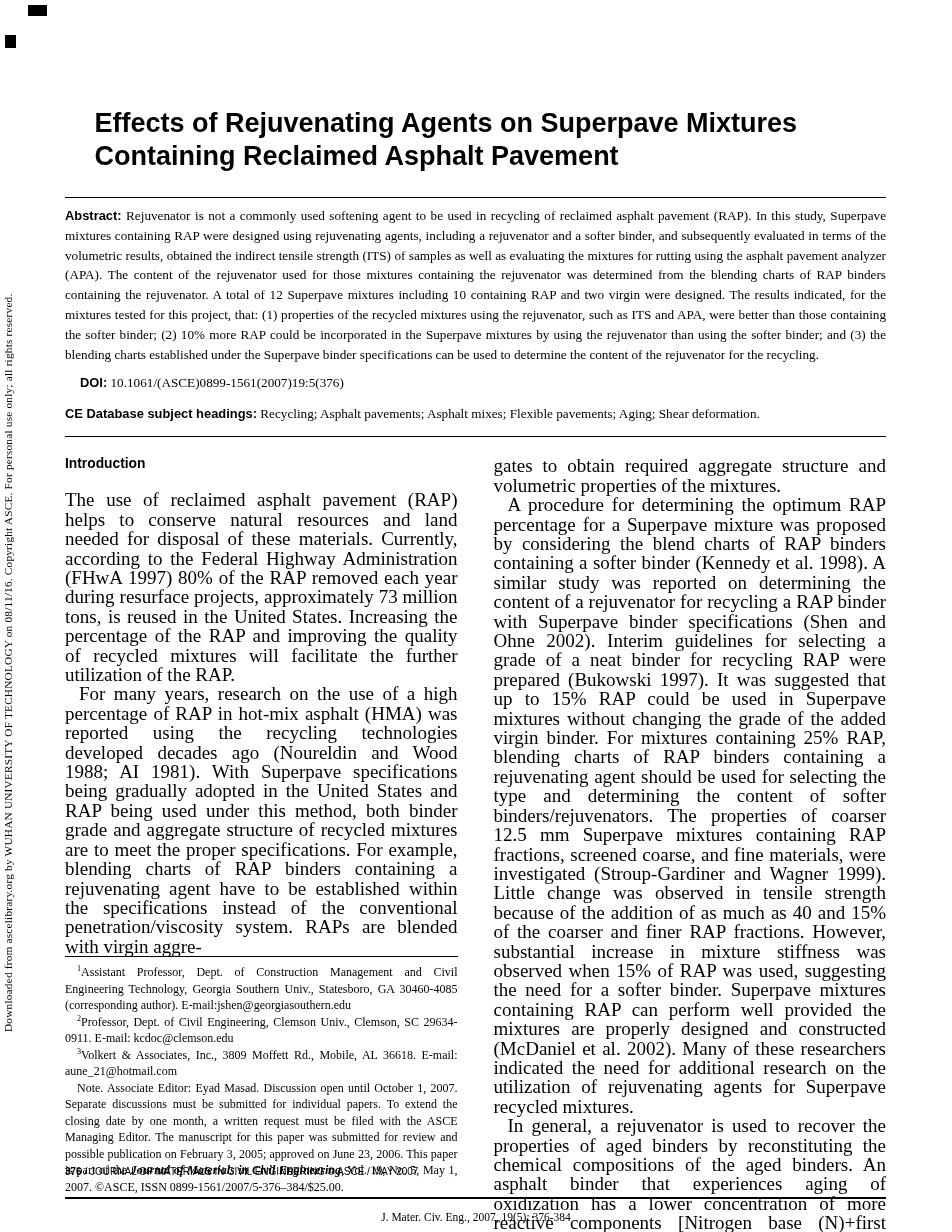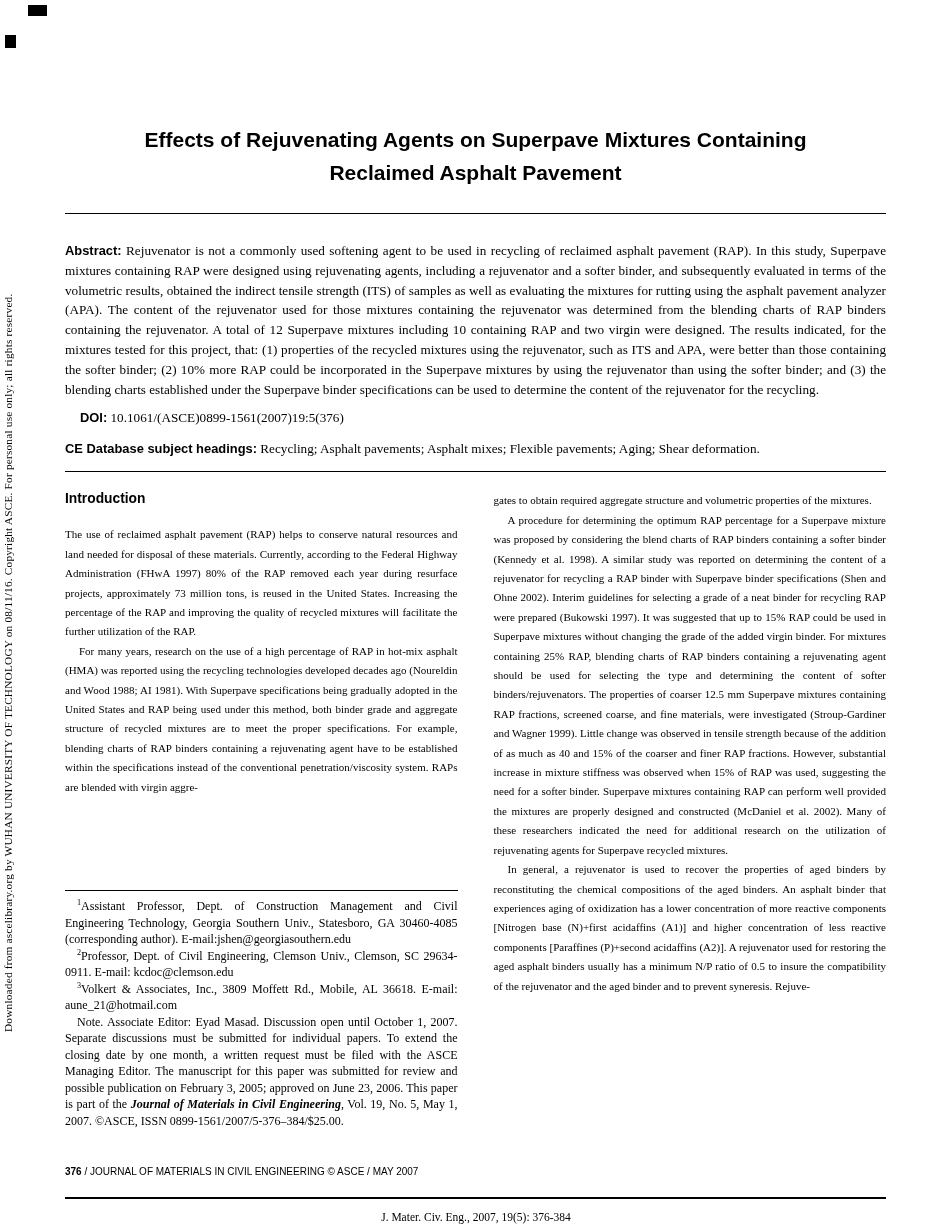--- a/index.html
+++ b/index.html
@@ -30,39 +30,39 @@
   .content {
     position: absolute;
     left: 65px; top: 0;
     width: 821px;
     padding-top: 107px;
   }
 
   .title {
     font-family: "Liberation Sans", sans-serif;
     font-weight: bold;
-    font-size: 21px;
+    font-size: 27px;
     line-height: 33px;
-    text-align: center;
+    text-align: left;
     max-width: 762px;
-    margin: 16px auto 20px auto;
+    margin: 0 auto 20px auto;
   }
   .authors {
     text-align: center;
     font-size: 13.8px;
     line-height: 17px;
   }
   sup { font-size: 0.68em; line-height: 0; vertical-align: super; }
 
   .rule { border-top: 1px solid #000; height: 0; }
   .rule-top { margin-top: 24px; }
   .rule-bottom { margin-top: 13px; }
 
   .abstract {
-    margin-top: 27px;
+    margin-top: 8px;
     font-size: 13.2px;
     line-height: 19.8px;
     text-align: justify;
   }
   .bold-sans {
     font-family: "Liberation Sans", sans-serif;
     font-weight: bold;
     font-size: 12.9px;
   }
   .meta { font-size: 13.2px; line-height: 18px; }
@@ -78,21 +78,21 @@
   .col { width: 392.5px; }
   .col-left { display: flex; flex-direction: column; height: 100%; }
 
   .section-heading {
     font-family: "Liberation Sans", sans-serif;
     font-weight: bold;
     font-size: 13.8px;
     margin-bottom: 19px;
   }
   .body-par {
-    font-size: 11px;
+    font-size: 19px;
     line-height: 19.4px;
     text-align: justify;
   }
   .indent { text-indent: 14px; }
 
   .footnotes { margin-top: auto; }
   .fn-rule { border-top: 1px solid #000; margin-bottom: 7px; }
   .fn {
     font-size: 12px;
     line-height: 16.5px;

